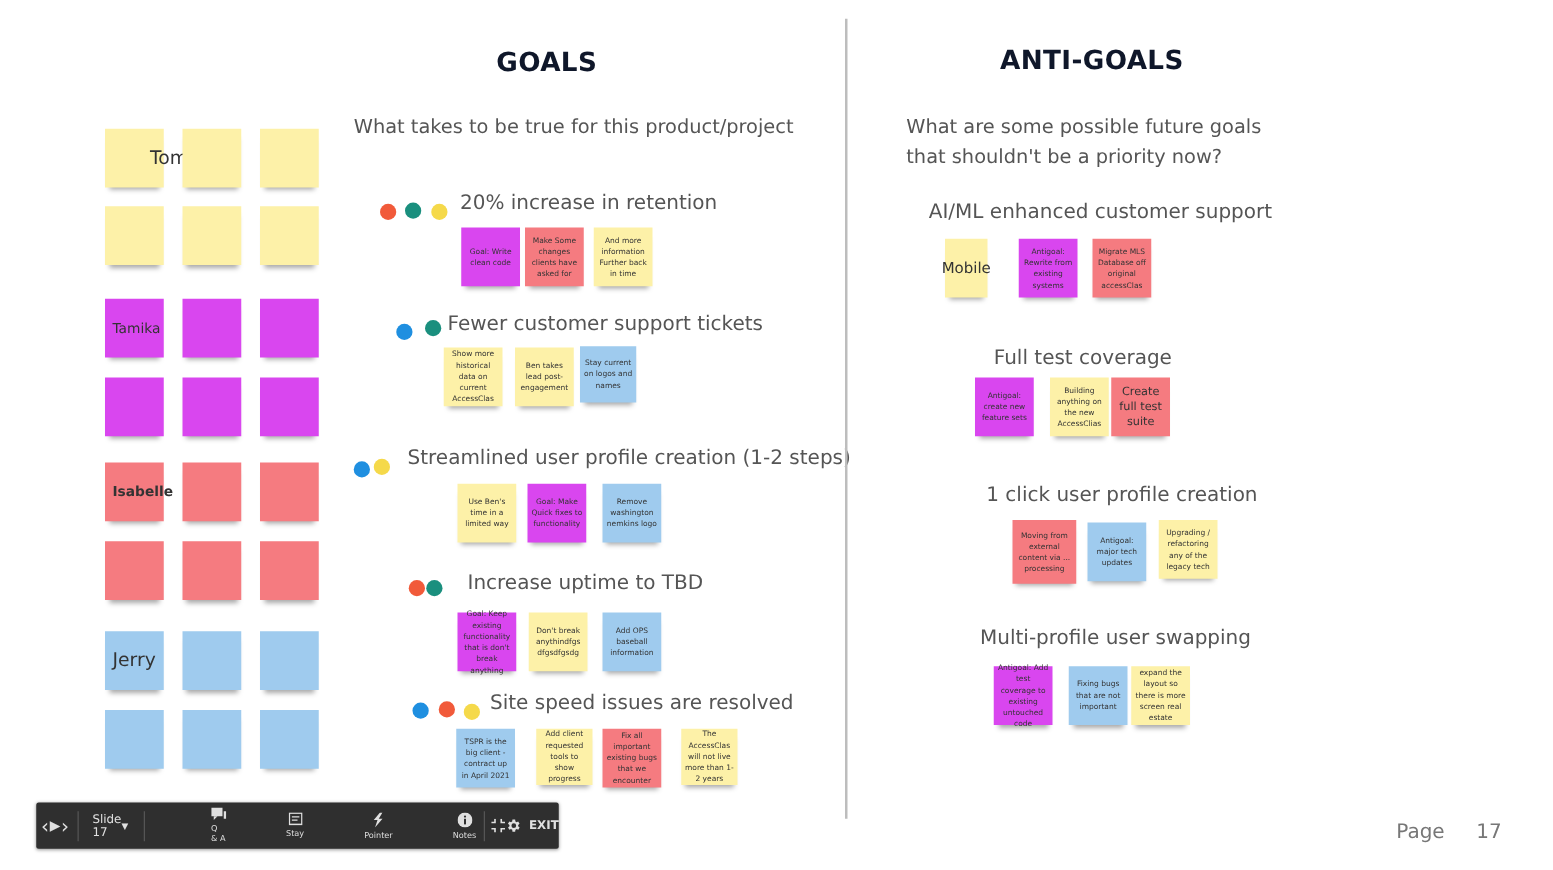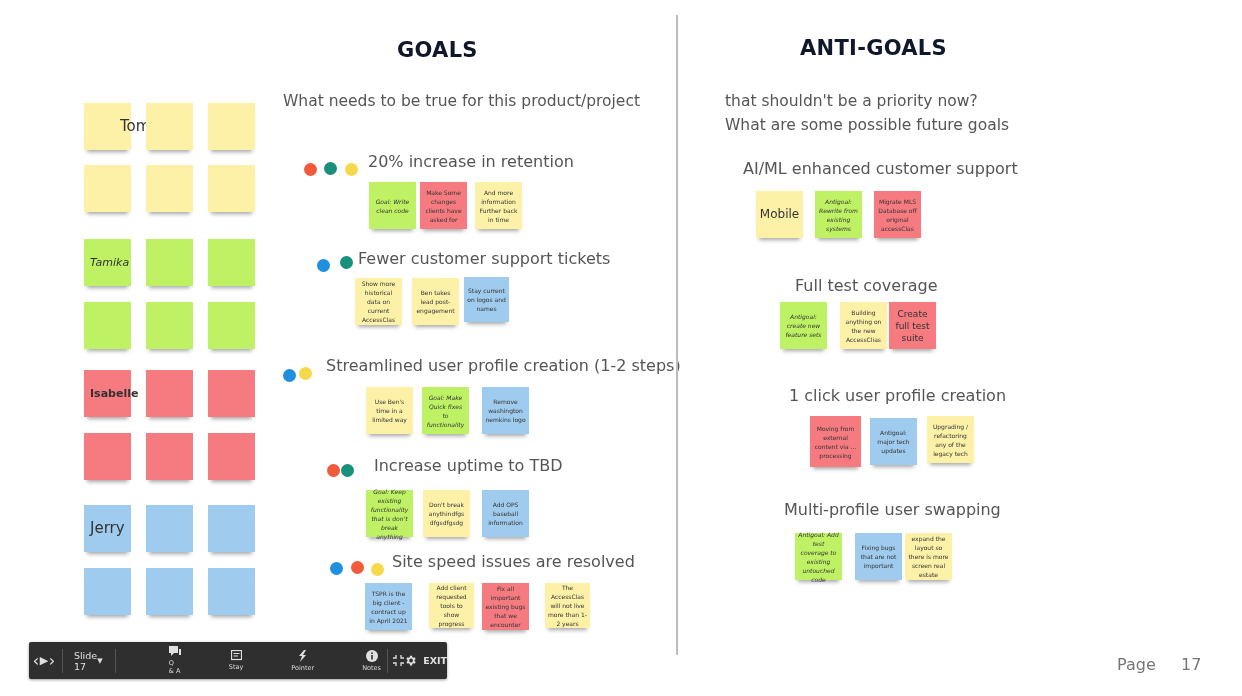--- a/index.html
+++ b/index.html
@@ -16,21 +16,21 @@
 
     .sticky {
       position: absolute;
       display: flex; align-items: center; justify-content: center;
       text-align: center;
       font-size: 6px; line-height: 9px; color: #333;
       padding: 3px;
       box-shadow: 0 5px 4px -3px rgba(0,0,0,0.35);
     }
     .sticky.yellow { background: #fdf1a8; }
-    .sticky.green  { background: #bef264; font-style: italic; }
+    .sticky.green  { background: #d946ef; }
     .sticky.red    { background: #f57b80; }
     .sticky.blue   { background: #9fcbee; }
     .sticky.big-text { font-size: 12px; line-height: 13px; }
     .sticky.mid-text { font-size: 9px; line-height: 12px; }
 
     .roster .sticky { width: 47px; height: 47px; font-size: 12px; justify-content: flex-start; padding-left: 6px; }
     .roster .sticky.name-lg { font-size: 15px; }
     .roster .sticky.name-sm { font-size: 11px; }
 
     .dot { position: absolute; width: 13px; height: 13px; border-radius: 50%; }
@@ -89,21 +89,21 @@
     </div>
   <div class="sticky blue" style="left:146px;top:505px;"></div>
   <div class="sticky blue" style="left:208px;top:505px;"></div>
   <div class="sticky blue" style="left:84px;top:568px;"></div>
   <div class="sticky blue" style="left:146px;top:568px;"></div>
   <div class="sticky blue" style="left:208px;top:568px;"></div>
 </div>
 
 <div class="abs section-title" style="left:397px;top:38px;">GOALS</div>
 <div class="abs prompt" style="left:283px;top:89px;">
-  <div>What needs to be true for this product/project</div>
+  <div>What takes to be true for this product/project</div>
 </div>
 
 <div class="dot" style="left:304px;top:163px;background:#f15a3a;"></div>
 <div class="dot" style="left:324px;top:162px;background:#1a8f7e;"></div>
 <div class="dot" style="left:345px;top:163px;background:#f5d94a;"></div>
 <div class="abs goal-heading" style="left:368px;top:152px;">20% increase in retention</div>
 <div class="sticky green" style="left:369px;top:182px;width:47px;height:47px;">Goal: Write clean code</div>
 <div class="sticky red" style="left:420px;top:182px;width:47px;height:47px;">Make Some changes clients have asked for</div>
 <div class="sticky yellow" style="left:475px;top:182px;width:47px;height:47px;">And more information Further back in time</div>
 
@@ -134,26 +134,26 @@
 <div class="abs goal-heading" style="left:392px;top:552px;">Site speed issues are resolved</div>
 <div class="sticky blue" style="left:365px;top:583px;width:47px;height:47px;">TSPR is the big client - contract up in April 2021</div>
 <div class="sticky yellow" style="left:429px;top:583px;width:45px;height:45px;">Add client requested tools to show progress</div>
 <div class="sticky red" style="left:482px;top:583px;width:47px;height:47px;">Fix all important existing bugs that we encounter</div>
 <div class="sticky yellow" style="left:545px;top:583px;width:45px;height:45px;">The AccessClas will not live more than 1-2 years</div>
 
 <div class="divider"></div>
 
 <div class="abs section-title" style="left:800px;top:36px;">ANTI-GOALS</div>
 <div class="abs prompt" style="left:725px;top:89px;">
+  <div>What are some possible future goals</div>
   <div>that shouldn't be a priority now?</div>
-  <div>What are some possible future goals</div>
 </div>
 
 <div class="abs goal-heading" style="left:743px;top:159px;">AI/ML enhanced customer support</div>
-<div class="sticky yellow big-text" style="left:756px;top:191px;width:47px;height:47px;">Mobile</div>
+<div class="sticky yellow big-text" style="left:756px;top:191px;width:34px;height:47px;">Mobile</div>
 <div class="sticky green" style="left:815px;top:191px;width:47px;height:47px;">Antigoal: Rewrite from existing systems</div>
 <div class="sticky red" style="left:874px;top:191px;width:47px;height:47px;">Migrate MLS Database off original accessClas</div>
 
 <div class="abs goal-heading" style="left:795px;top:276px;">Full test coverage</div>
 <div class="sticky green" style="left:780px;top:302px;width:47px;height:47px;">Antigoal: create new feature sets</div>
 <div class="sticky yellow" style="left:840px;top:302px;width:47px;height:47px;">Building anything on the new AccessClias</div>
 <div class="sticky red mid-text" style="left:889px;top:302px;width:47px;height:47px;">Create full test suite</div>
 
 <div class="abs goal-heading" style="left:789px;top:386px;">1 click user profile creation</div>
 <div class="sticky red" style="left:810px;top:416px;width:51px;height:51px;">Moving from external content via ... processing</div>

